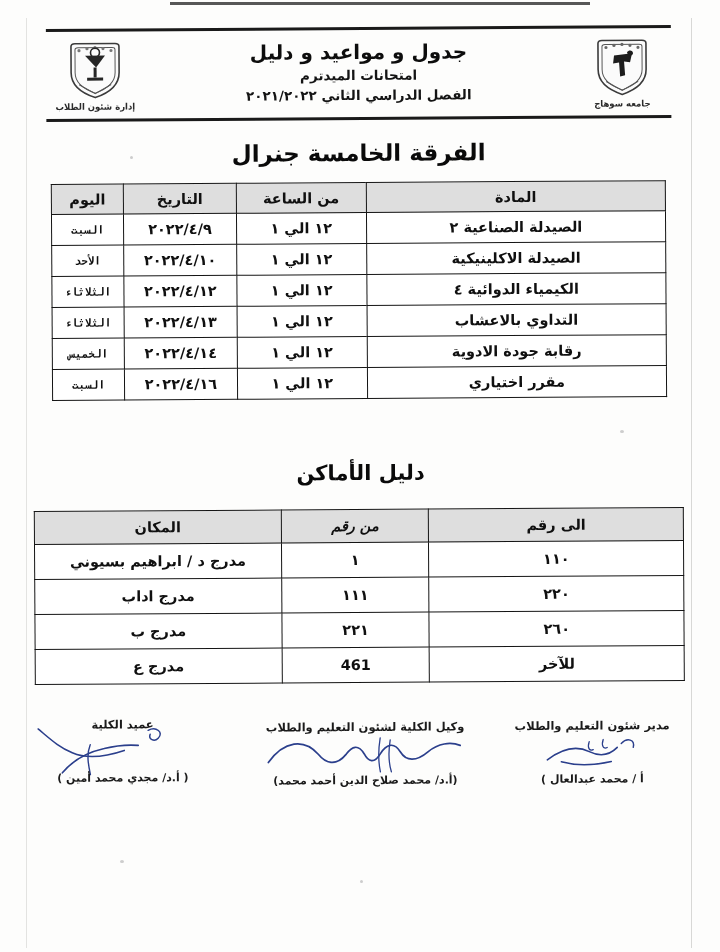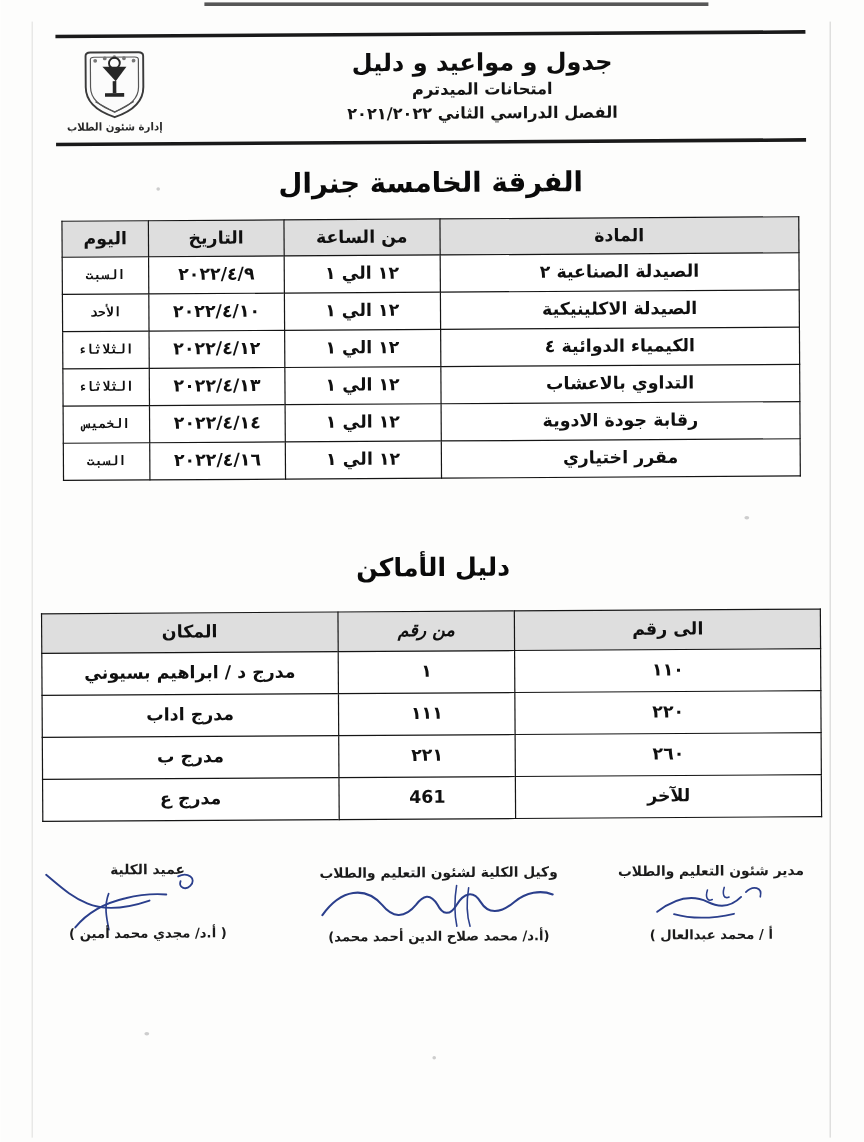--- a/index.html
+++ b/index.html
@@ -232,20 +232,35 @@
   <div class="speck" style="top:156px;left:130px;width:3px;height:3px;"></div>
   <div class="speck" style="top:430px;left:620px;width:4px;height:3px;"></div>
   <div class="speck" style="top:340px;left:470px;width:3px;height:3px;"></div>
   <div class="speck" style="top:860px;left:120px;width:4px;height:3px;"></div>
   <div class="speck" style="top:880px;left:360px;width:3px;height:3px;"></div>
 
   <div id="content">
 
     <div id="header-block">
 
+      <div class="logo-wrap">
+        <svg class="shield" width="56" height="62" viewBox="0 0 56 62">
+          <path d="M4 8 C4 6 6 5 8 5 L48 5 C50 5 52 6 52 8 L52 34 C52 48 40 55 28 59 C16 55 4 48 4 34 Z" fill="#fbfbfb" stroke="#3b3b3b" stroke-width="1.6"></path>
+          <path d="M8 11 C8 9.5 9.5 9 11 9 L45 9 C46.5 9 48 9.5 48 11 L48 34 C48 45 38 51 28 54.5 C18 51 8 45 8 34 Z" fill="none" stroke="#555" stroke-width="1"></path>
+          <circle cx="12" cy="12" r="1.6" fill="#666"></circle>
+          <circle cx="20" cy="10" r="1.6" fill="#666"></circle>
+          <circle cx="28" cy="9" r="1.6" fill="#666"></circle>
+          <circle cx="36" cy="10" r="1.6" fill="#666"></circle>
+          <circle cx="44" cy="12" r="1.6" fill="#666"></circle>
+          <path d="M20 20 L38 18 L36 27 L30 26 L31 40 L26 41 L25 27 L19 28 Z" fill="#1d1d1d"></path>
+          <path d="M33 17 C35 14 39 15 39 18 C39 20 36 21 34 20 Z" fill="#1d1d1d"></path>
+          <path d="M12 46 L28 55 L44 46" fill="none" stroke="#555" stroke-width="1"></path>
+        </svg>
+        <div class="logo-caption">جامعه سوهاج</div>
+      </div>
 
       <div id="header-center">
         <div id="doc-title">جدول و مواعيد و دليل</div>
         <div id="doc-sub1">امتحانات الميدترم</div>
         <div id="doc-sub2">الفصل الدراسي الثاني ٢٠٢١/٢٠٢٢</div>
       </div>
 
       <div class="logo-wrap">
         <svg class="shield" width="56" height="62" viewBox="0 0 56 62">
           <path d="M4 8 C4 6 6 5 8 5 L48 5 C50 5 52 6 52 8 L52 34 C52 48 40 55 28 59 C16 55 4 48 4 34 Z" fill="#fbfbfb" stroke="#3b3b3b" stroke-width="1.6"></path>

